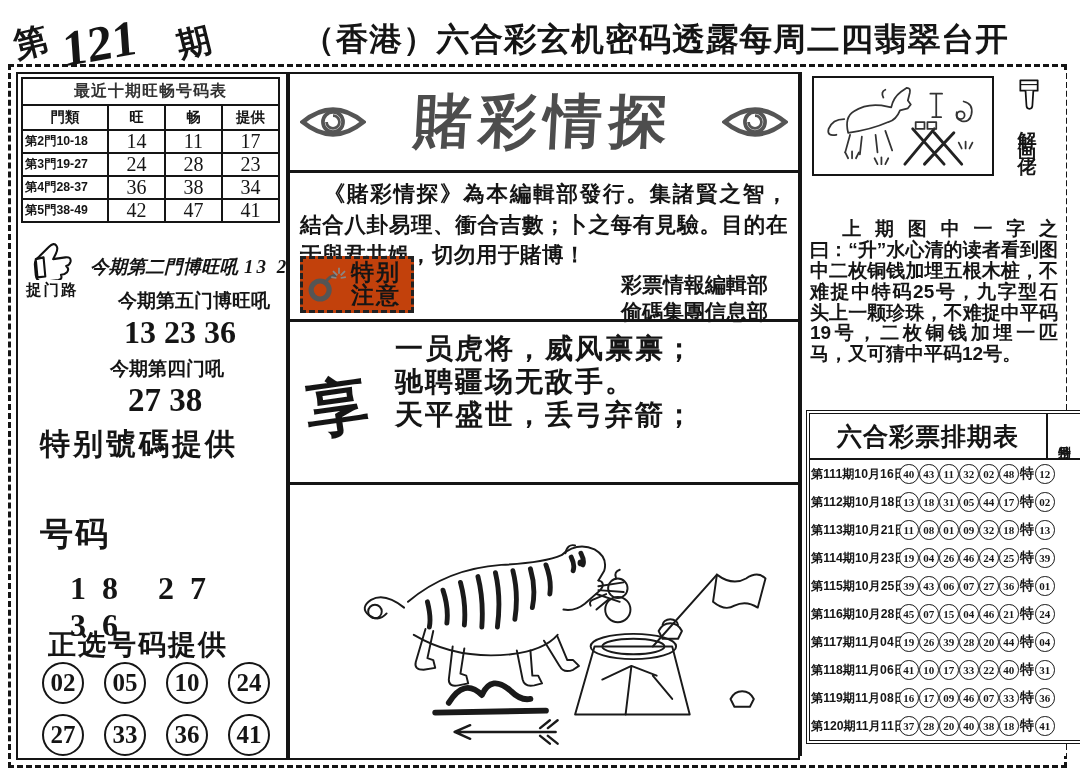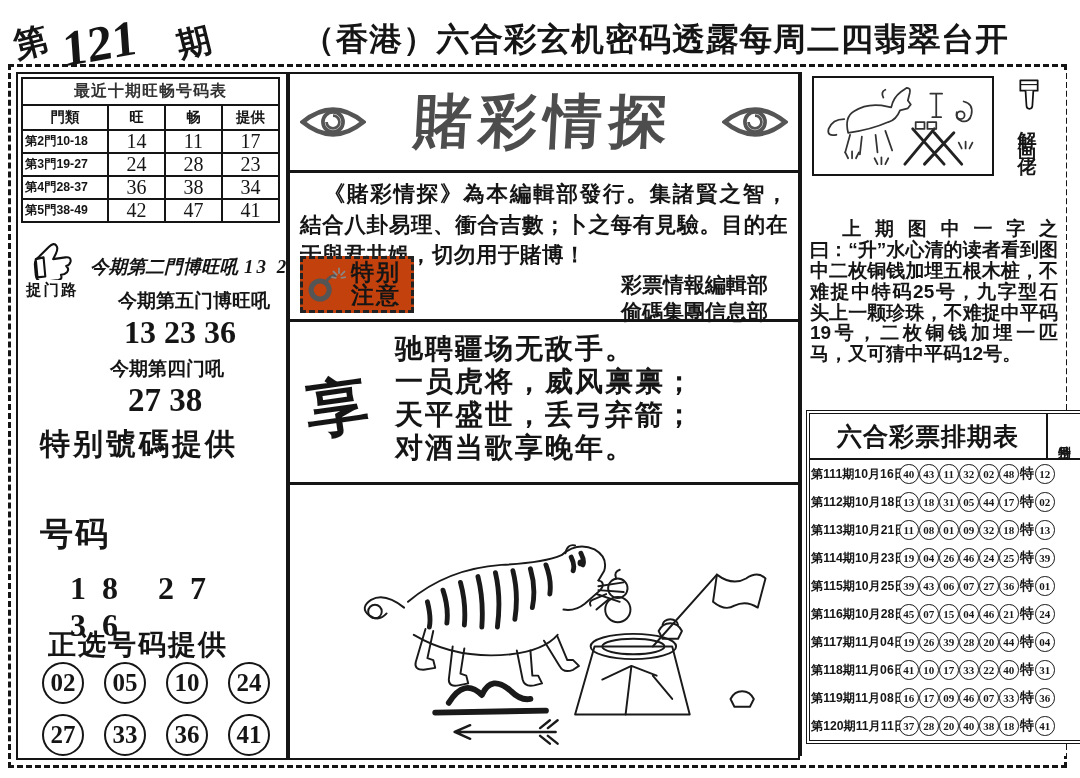--- a/index.html
+++ b/index.html
@@ -213,24 +213,23 @@
         </svg>
         <div class="ntxt">
           <div>特别</div>
           <div>注意</div>
         </div>
       </div>
     </div>
 
     <div id="poem-sec">
       <span id="poem-char">享</span>
+      <p class="poem-line">一员虎将，威风禀禀；</p>
       <p class="poem-line">驰聘疆场无敌手。</p>
-      <p class="poem-line">一员虎将，威风禀禀；</p>
       <p class="poem-line">天平盛世，丢弓弃箭；</p>
-      <p class="poem-line">对酒当歌享晚年。</p>
     </div>
 
     <div id="tiger-sec">
       <svg width="470" height="272" viewBox="0 0 480 280" style="margin-top:8px">
         <g fill="none" stroke="#1a1a1a" stroke-width="2" stroke-linecap="round" stroke-linejoin="round">
           <path d="M96 118 q-20 -16 -34 -8 q-12 8 -2 16 q10 7 18 -2"></path>
           <circle cx="66" cy="122" r="7"></circle>
           <path d="M100 112 Q140 78 196 74 Q240 72 258 64 Q274 50 292 58 q14 8 10 22 l-6 10"></path>
           <path d="M296 90 q8 2 2 10 l-16 14 q-10 8 -22 6"></path>
           <path d="M262 62 q2 -10 10 -8"></path>

